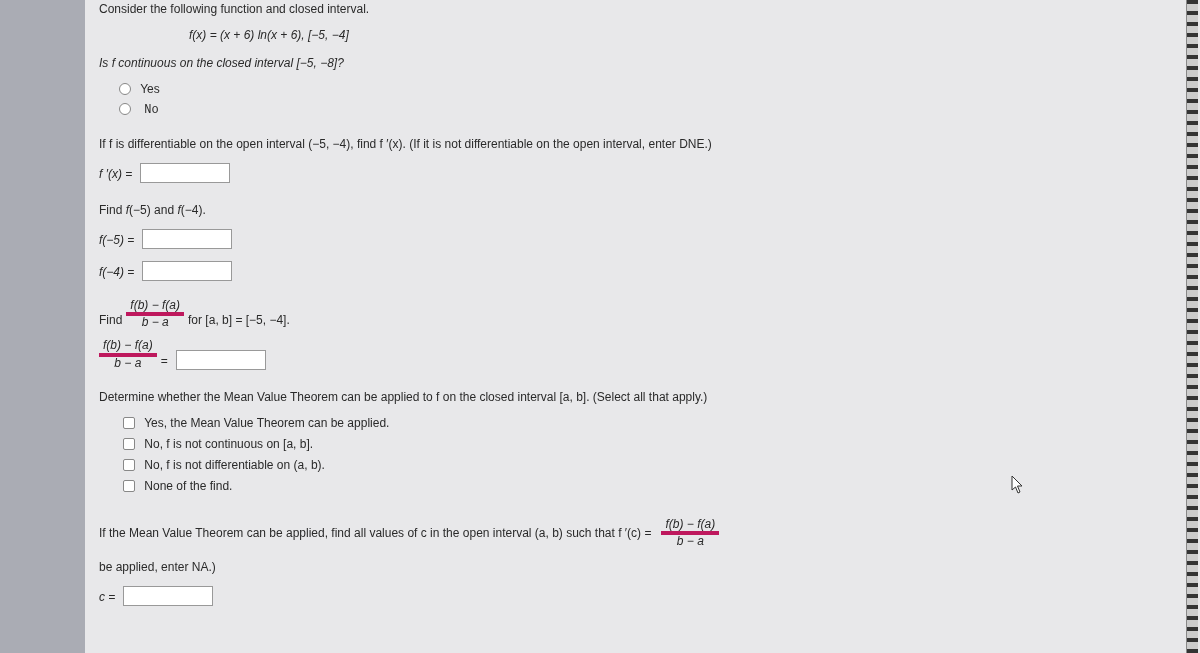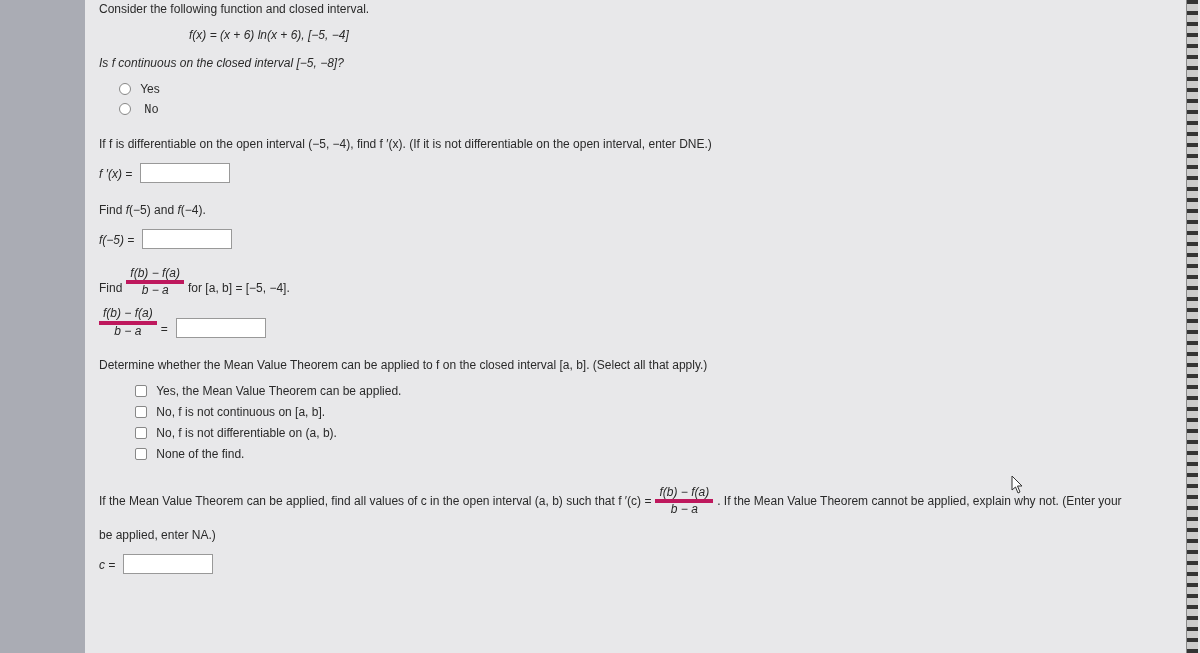--- a/index.html
+++ b/index.html
@@ -59,21 +59,21 @@
       display: inline-block;
       vertical-align: middle;
       text-align: center;
       font-style: italic;
       line-height: 1.1;
     }
     .frac .num { display: block; padding: 0 4px; border-bottom: 4px solid #be185d; }
     .frac .den { display: block; padding: 0 4px; }
     .row-align { display: flex; align-items: flex-end; }
     .row-align > * { margin-right: 4px; }
-    .option-row { margin-left: 36px; margin-bottom: 7px; }
+    .option-row { margin-left: 24px; margin-bottom: 7px; }
     .cursor {
       position: absolute;
       pointer-events: none;
     }
     .flex-inline { display:inline-flex; align-items:center; flex-wrap:nowrap; }
   </style>
 </head>
 <body>
 
 <div class="page">
@@ -98,20 +98,24 @@
     <span class="textinput"></span>
   </div>
 
   <div class="line section-gap">
     Find <span class="italic">f</span>(−5) and <span class="italic">f</span>(−4).
   </div>
   <div class="line row-align" style="margin-top:4px;">
     <span class="italic">f(−5)  =</span>
     <span class="textinput"></span>
   </div>
+  <div class="line row-align" style="margin-top:12px;">
+    <span class="italic">f(−4)  =</span>
+    <span class="textinput"></span>
+  </div>
 
   <div class="line section-gap row-align">
     <span>Find </span>
     <span class="frac">
       <span class="num">f(b) − f(a)</span>
       <span class="den">b − a</span>
     </span>
     <span> for [a, b] = [−5, −4].</span>
   </div>
   <div class="line row-align" style="margin-top:6px;">
@@ -134,27 +138,26 @@
   </div>
   <div class="option-row">
     <span class="checkbox"></span>
     <span>No, f is not differentiable on (a, b).</span>
   </div>
   <div class="option-row">
     <span class="checkbox"></span>
     <span>None of the find.</span>
   </div>
 
-  <div class="line section-gap flex-inline" style="white-space:nowrap;">
+  <div class="line section-gap flex-inline" style="white-space:nowrap;gap:6px;">
     <span>If the Mean Value Theorem can be applied, find all values of c in the open interval (a, b) such that f ′(c) = </span>
     <span class="frac" style="margin:0 4px;">
       <span class="num">f(b) − f(a)</span>
       <span class="den">b − a</span>
     </span>
-    <span>. If the Mean Value Theorem cannot be applied, explain why not. (Enter your</span>
   </div>
   <div class="line">be applied, enter NA.)</div>
   <div class="line row-align" style="margin-top:6px;">
     <span class="italic">c =</span>
     <span class="textinput"></span>
   </div>
 
   <svg class="cursor" style="left:926px; top:475px;" width="16" height="20" viewBox="0 0 16 20">
     <path d="M1 1 L1 15 L4.5 12 L7 18 L9 17 L6.5 11 L11 11 Z" fill="#fff" stroke="#333" stroke-width="1"></path>
   </svg>

